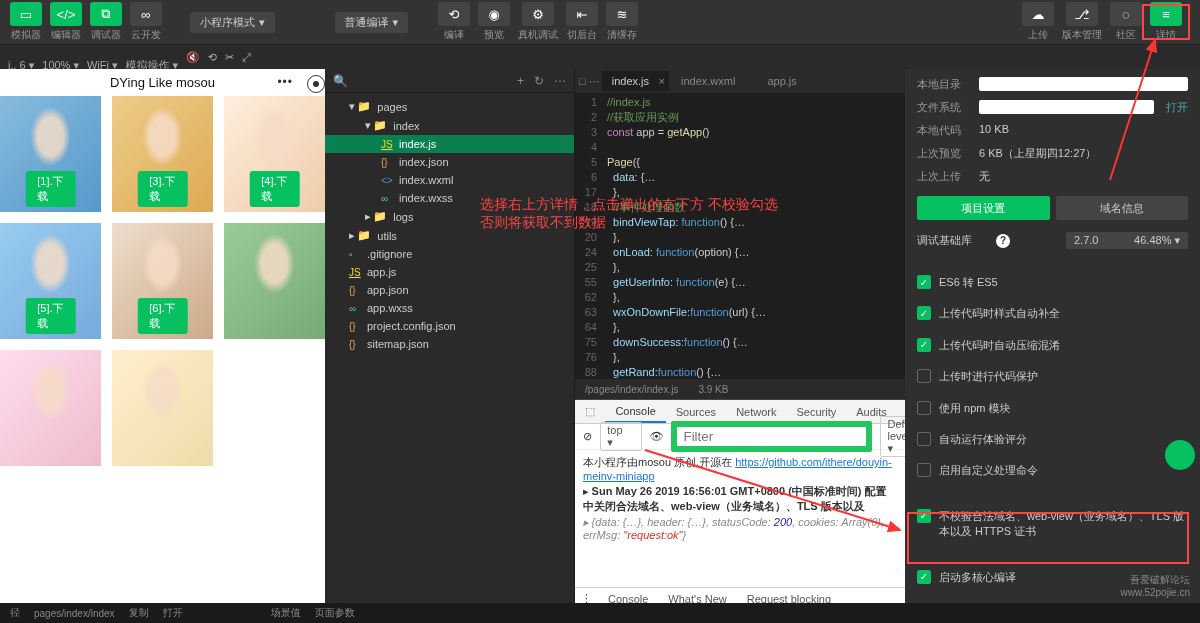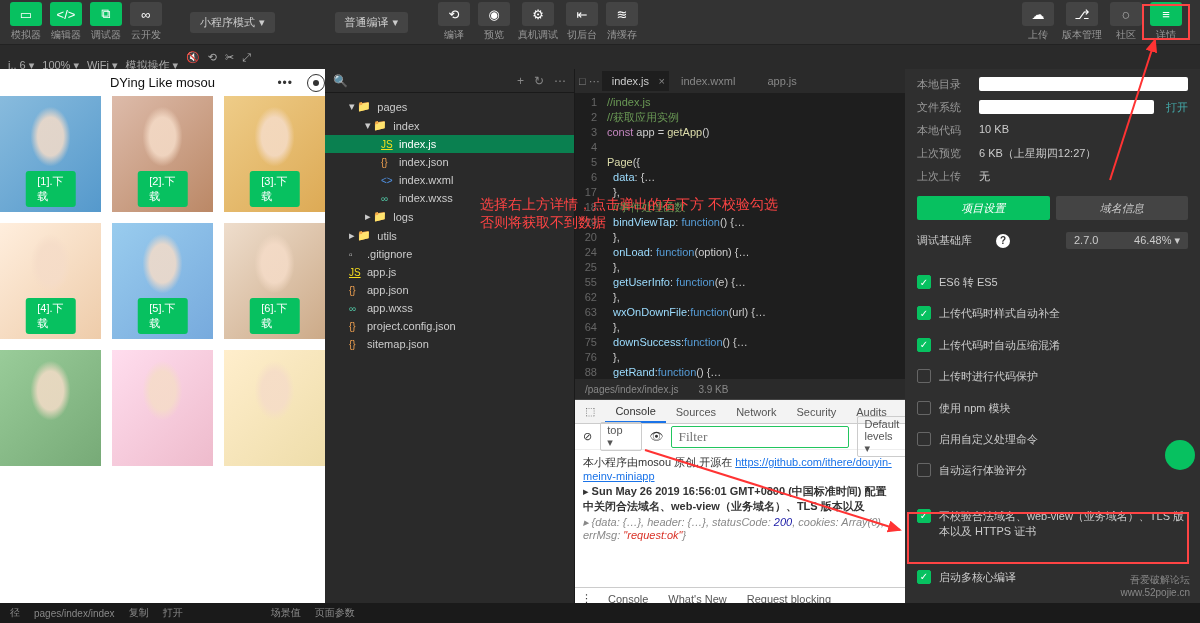--- a/index.html
+++ b/index.html
@@ -17,21 +17,21 @@
 
 
 .second-bar { height: 24px; background: #2a2a2a; display: flex; align-items: center; gap: 8px; padding: 0 8px; font-size: 11px; color: #aaa; }
 .sb-sel { display: flex; align-items: center; gap: 3px; margin-top: 16px; }
 
 
 .main { display: flex; height: 540px; }
 
 
 .sim { width: 325px; background: #fff; position: relative; overflow: hidden; }
-.sim-header { background: #fff; padding: 6px 10px; display: flex; align-items: center; justify-content: center; position: relative; }
+.sim-header { background: #fff; padding: 6px 10px; display: flex; align-items: flex-start; justify-content: center; position: relative; }
 .sim-title { color: #111; font-size: 13px; font-weight: 500; }
 .sim-dots { position: absolute; right: 14px; color: #333; letter-spacing: 1px; }
 .sim-target { position: absolute; right: 0px; width:18px; height:18px; border:1.5px solid #333; border-radius:50%; display:flex; align-items:center; justify-content:center; }
 .sim-target::after { content:''; width:6px; height:6px; background:#333; border-radius:50%; }
 .grid { display: grid; grid-template-columns: repeat(3, 1fr); gap: 11px; }
 .tile { position: relative; aspect-ratio: 1/1.15; background: linear-gradient(135deg, #a8c8e8, #e8a8c8); overflow: hidden; }
 .tile::before { content:''; position:absolute; inset:0; background: radial-gradient(ellipse at 50% 35%, rgba(245,220,200,0.85) 18%, transparent 28%); }
 .dl-btn { position: absolute; bottom: 5px; left: 50%; transform: translateX(-50%); background: #07c160; color: #fff; font-size: 11px; padding: 3px 12px; border-radius: 3px; }
 
 
@@ -65,35 +65,35 @@
 .c-ident { color: #9cdcfe; }
 .status-line { height: 20px; background: #2a2a2a; display: flex; align-items: center; padding: 0 10px; font-size: 10px; color: #888; gap: 20px; }
 
 
 .console-area { height: 210px; border-top: 1px solid #444; display: flex; flex-direction: column; background: #fff; color: #333; }
 .console-tabs { height: 24px; background: #f3f3f3; display: flex; align-items: center; gap: 0; border-bottom: 1px solid #ccc; font-size: 11px; }
 .ctab { padding: 4px 10px; color: #555; cursor: pointer; }
 .ctab.active { border-bottom: 2px solid #1a73e8; color: #333; }
 .console-filter { height: 26px; display: flex; align-items: center; gap: 8px; padding: 0 8px; border-bottom: 1px solid #eee; font-size: 11px; }
 .filter-sel { border: 1px solid #ccc; padding: 1px 18px 1px 6px; border-radius: 2px; color: #555; }
-.filter-inp { flex: 1; border: 1px solid #22c55e; padding: 2px 6px; border-radius: 2px; font-family: Liberation Serif, serif; }
+.filter-inp { flex: 1; border: 6px solid #22c55e; padding: 2px 6px; border-radius: 2px; }
 .console-body { flex: 1; padding: 4px 8px; font-family: Consolas, monospace; font-size: 11px; overflow: hidden; }
 .log-line { padding: 1px 0; }
 .link { color: #1a73e8; text-decoration: underline; }
 .red-text { color: #d93025; }
 .console-btabs { height: 22px; border-top: 1px solid #ccc; display: flex; align-items: center; font-size: 11px; }
 .cbtab { padding: 3px 10px; color: #555; }
 
 
 .right-panel { width: 295px; background: #2f2f2f; padding: 8px 12px; font-size: 11px; overflow-y: auto; display: flex; flex-direction: column; gap: 8px; }
 .info-row { display: flex; gap: 12px; }
 .info-label { width: 50px; color: #999; }
 .info-val { color: #ccc; }
 .seg-tabs { display: flex; gap: 6px; height: 24px; margin-top: 4px; }
-.seg-tab { flex: 1; background: #444; display: flex; align-items: center; justify-content: center; border-radius: 2px; cursor: pointer; font-style: italic; }
+.seg-tab { flex: 1; background: #444; display: flex; align-items: center; justify-content: center; border-radius: 2px; cursor: pointer; }
 .seg-tab.active { background: #07c160; color: #fff; }
 .lib-row { display: flex; align-items: center; gap: 24px; margin-top: 4px; }
 .lib-q { width: 14px; height: 14px; background: #fff; color: #333; border-radius: 50%; display: flex; align-items: center; justify-content: center; font-size: 10px; font-weight: bold; }
 .lib-sel { background: #444; padding: 2px 8px; border-radius: 2px; flex: 1; display:flex; justify-content:space-between;margin-left:32px; }
 .chk-row { display: flex; align-items: flex-start; gap: 8px; padding: 4px 0; }
 .chk { width: 14px; height: 14px; border: 1px solid #666; border-radius: 2px; flex-shrink: 0; display: flex; align-items: center; justify-content: center; font-size: 10px; }
 .chk.on { background: #07c160; border-color: #07c160; color: #fff; }
 .chk-label { color: #ccc; line-height: 1.4; }
 
 
@@ -186,23 +186,20 @@
 
   <div class="sim">
     <div class="sim-header">
       <span class="sim-title">DYing Like mosou</span>
       <span class="sim-dots" style="right:32px">•••</span>
       <span class="sim-target"></span>
     </div>
     <div class="grid">
       <div class="tile" style="background:linear-gradient(135deg,#88bbdd,#5599cc)">
           <div class="dl-btn">[1].下载</div>
-        </div>
-      <div class="tile" style="background:linear-gradient(135deg,#ddbbaa,#bb8866)">
-          <div class="dl-btn">[2].下载</div>
         </div>
       <div class="tile" style="background:linear-gradient(135deg,#eecc88,#ddaa55)">
           <div class="dl-btn">[3].下载</div>
         </div>
       <div class="tile" style="background:linear-gradient(135deg,#ffeedd,#eeccaa)">
           <div class="dl-btn">[4].下载</div>
         </div>
       <div class="tile" style="background:linear-gradient(135deg,#99ccee,#77aadd)">
           <div class="dl-btn">[5].下载</div>
         </div>
@@ -414,25 +411,25 @@
     <div class="chk-row">
         <div class="chk"></div>
         <div class="chk-label">上传时进行代码保护</div>
       </div>
     <div class="chk-row">
         <div class="chk"></div>
         <div class="chk-label">使用 npm 模块</div>
       </div>
     <div class="chk-row">
         <div class="chk"></div>
+        <div class="chk-label">自动运行体验评分</div>
+      </div>
+    <div class="chk-row">
+        <div class="chk"></div>
         <div class="chk-label">启用自定义处理命令</div>
-      </div>
-    <div class="chk-row">
-        <div class="chk"></div>
-        <div class="chk-label">自动运行体验评分</div>
       </div>
     <div style="height:6px"></div>
     <div class="chk-row">
         <div class="chk on">✓</div>
         <div class="chk-label">不校验合法域名、web-view（业务域名）、TLS 版本以及 HTTPS 证书</div>
       </div>
     <div style="height:6px"></div>
     <div class="chk-row">
         <div class="chk on">✓</div>
         <div class="chk-label">启动多核心编译</div>

